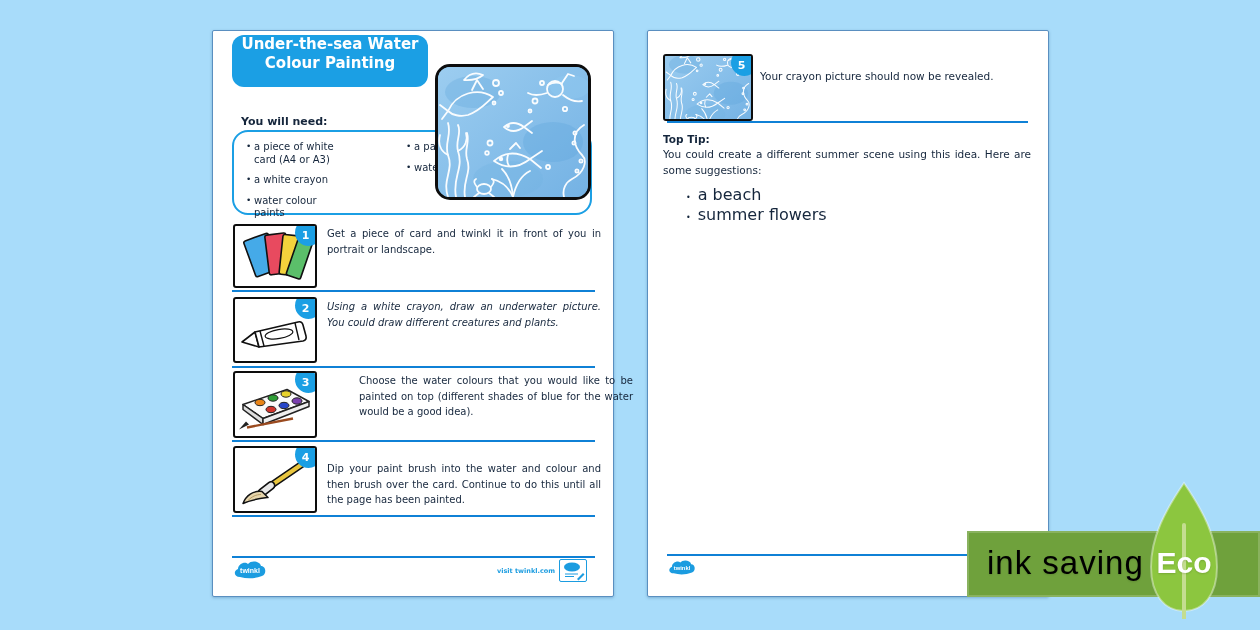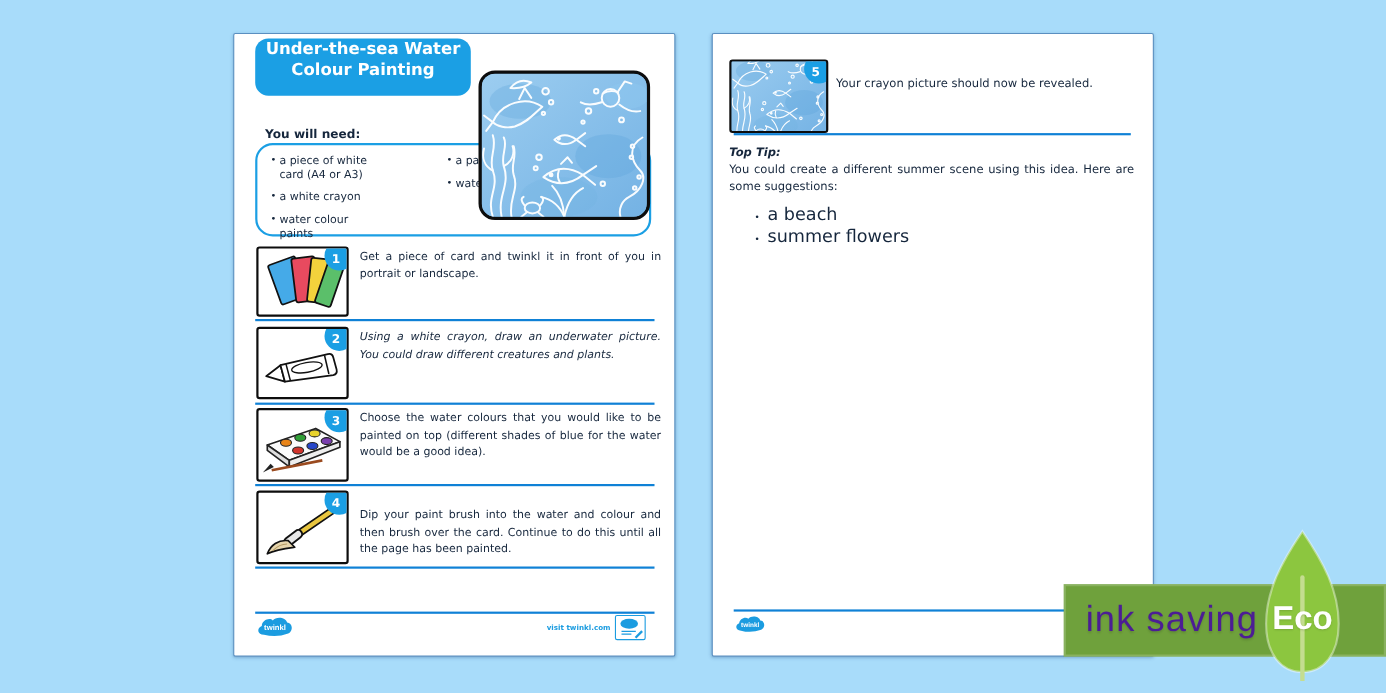--- a/index.html
+++ b/index.html
@@ -61,35 +61,35 @@
   .visit-text{position:absolute;right:58px;top:536px;font-size:6.5px;font-weight:bold;color:#1b9ce0;}
   .quality-badge{position:absolute;right:26px;top:528px;width:26px;height:21px;border:1px solid #1b9ce0;border-radius:2px;background:#fff;}
 
   
   .step5-image{
     position:absolute;left:15px;top:23px;width:86px;height:63px;
     border:2px solid #0d0d0d;border-radius:3px;overflow:hidden;background:#7ebbe8;
   }
   .step5-text{position:absolute;left:112px;top:38px;width:272px;font-size:10.5px;line-height:1.5;}
   .r-sep{position:absolute;left:19px;top:90px;width:361px;height:2px;background:#0f81d6;}
-  .toptip-label{position:absolute;left:15px;top:102px;font-size:10.5px;font-weight:bold;font-style:italic;}
+  .toptip-label{position:absolute;left:15px;top:102px;font-size:10.5px;font-weight:bold;}
   .toptip-text{position:absolute;left:15px;top:116px;width:368px;font-size:10.5px;line-height:1.5;text-align:justify;}
   .suggestion{position:absolute;left:38px;font-size:16px;}
   .suggestion::before{content:"•";margin-right:7px;font-size:8px;}
   .r-footer-line{position:absolute;left:19px;top:523px;width:363px;height:2px;background:#0f81d6;}
   .r-twinkl-logo{position:absolute;left:19px;top:528px;width:30px;height:17px;}
 
   
   .eco-band{
     position:absolute;left:967px;top:531px;width:293px;height:66px;background:#6fa13c;z-index:4;
     box-shadow:inset 0 0 0 2px rgba(255,255,255,.18);
   }
   .eco-band-label{
     position:absolute;left:20px;top:0;height:66px;line-height:64px;
-    color:#4c1d95;font-size:33px;font-family:"Liberation Sans",sans-serif;letter-spacing:1px;
+    color:#000000;font-size:33px;font-family:"Liberation Sans",sans-serif;letter-spacing:1px;
     text-shadow:0 1px 2px rgba(0,0,0,.12);
   }
   .eco-leaf{position:absolute;left:1147px;top:481px;width:74px;height:138px;z-index:5;}
   .eco-text{
     position:absolute;left:1147px;top:531px;width:74px;height:66px;line-height:64px;text-align:center;
     font-size:30px;font-weight:bold;color:#fff;z-index:6;font-family:"Liberation Sans",sans-serif;
     text-shadow:0 1px 2px rgba(0,0,0,.15);
   }
 </style>
 </head>
@@ -222,21 +222,21 @@
       <ellipse cx="36" cy="33" rx="5" ry="3.2" fill="#d0342c" stroke="#222" stroke-width="1"></ellipse>
       <ellipse cx="49" cy="29" rx="5" ry="3.2" fill="#2746c8" stroke="#222" stroke-width="1"></ellipse>
       <ellipse cx="62" cy="24.5" rx="5" ry="3.2" fill="#7a3fae" stroke="#222" stroke-width="1"></ellipse>
       <path d="M12,51 L58,42" stroke="#9a4a1f" stroke-width="2.4"></path>
       <path d="M4,53 L14,48 L11,45 Z" fill="#222"></path>
     </svg>
     <div class="num-badge">
         <span>3</span>
       </div>
   </div>
-  <div class="step-text" style="top:342px;">Choose the water colours that you would like to be painted on top (different shades of blue for the water would be a good idea).</div>
+  <div class="step-text" style="top:342px;margin-left:32px;">Choose the water colours that you would like to be painted on top (different shades of blue for the water would be a good idea).</div>
   <div class="sep" style="top:409px;"></div>
 
   <div class="step-icon-box" style="top:415px;height:63px;">
     <svg class="art" viewBox="0 0 80 56">
       <path d="M33,36 L71,10" stroke="#111" stroke-width="7" stroke-linecap="round"></path>
       <path d="M33,36 L71,10" stroke="#e9c63f" stroke-width="4" stroke-linecap="round"></path>
       <path d="M27,41 L36,34" stroke="#111" stroke-width="9" stroke-linecap="round"></path>
       <path d="M27,41 L36,34" stroke="#e8e8e8" stroke-width="5.5" stroke-linecap="round"></path>
       <path d="M8,52 C11,44 18,39 27,40 L33,46 C25,47 16,48 8,52 Z" fill="#e6d5ac" stroke="#111" stroke-width="1.5" stroke-linejoin="round"></path>
       <path d="M13,49 C17,45 21,43 26,43" stroke="#b49a64" stroke-width="1" fill="none"></path>

